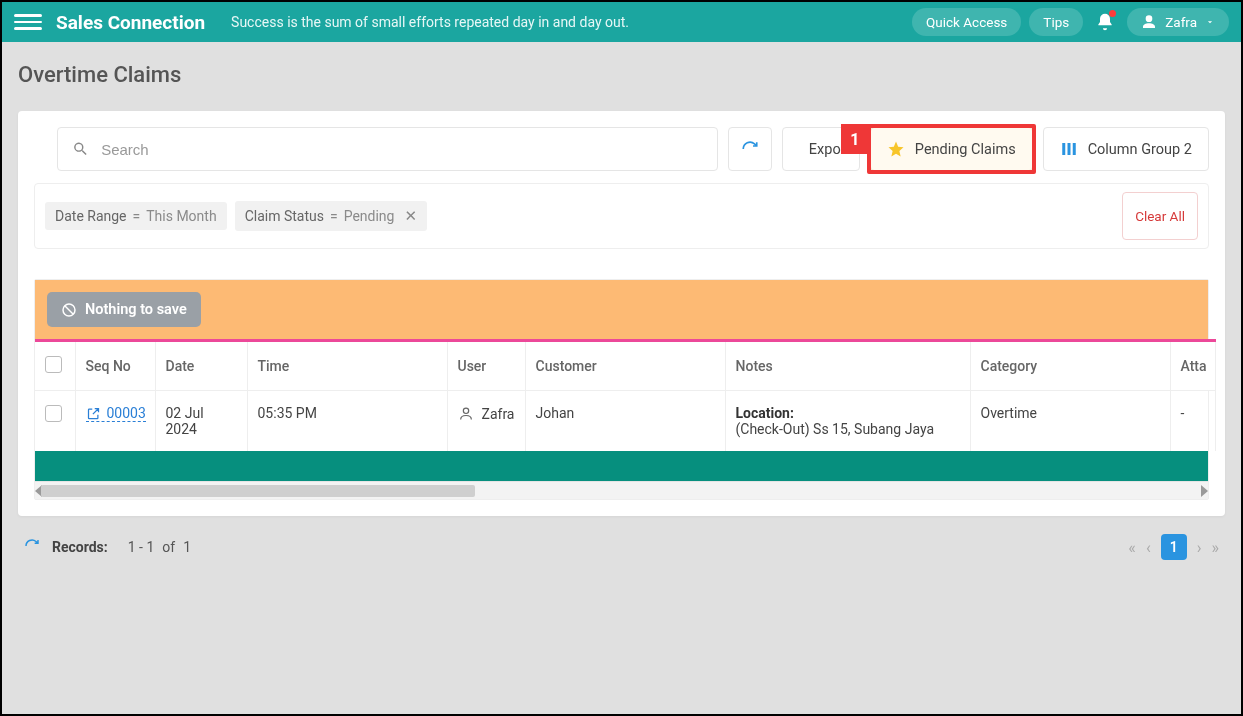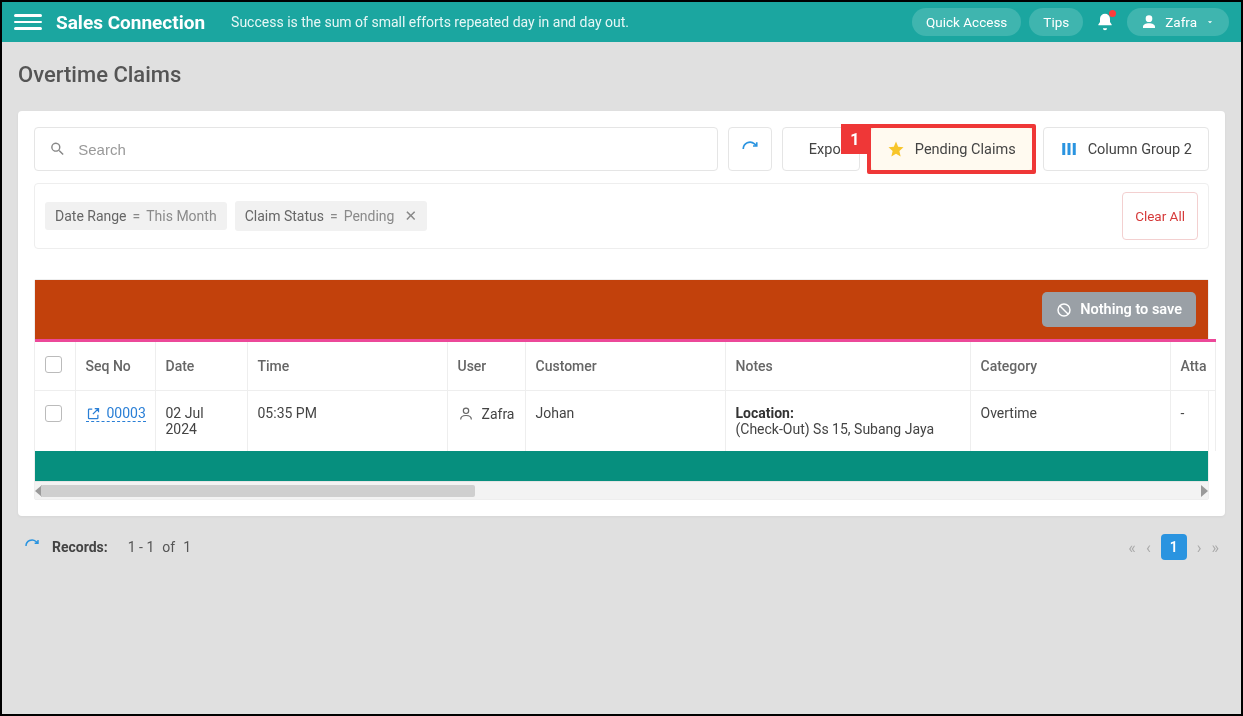--- a/index.html
+++ b/index.html
@@ -83,20 +83,21 @@
     margin-bottom: 12px;
   }
   .searchbox {
     flex:1;
     border:1px solid #e5e5e5;
     border-radius:4px;
     display:flex;
     align-items:center;
     padding: 0 14px;
     height: 44px;
+    margin-left: 23px;
   }
   .searchbox svg { fill:#888; margin-right:12px;}
   .searchbox input {
     border:none; outline:none; width:100%; font-size:15px; color:#555;
   }
   .searchbox input::placeholder { color:#999; }
 
   .btn {
     border:1px solid #e5e5e5;
     border-radius:4px;
@@ -172,24 +173,24 @@
     cursor:pointer;
   }
 
   
   .table-wrap {
     margin-top: 30px;
     border:1px solid #eee;
     border-radius:2px;
   }
   .table-actions {
-    background:#c2410c;
+    background:#fdba74;
     padding:12px 12px;
     display:flex;
-    justify-content:flex-end;
+    justify-content:flex-start;
   }
   .nothing-save {
     background:#9aa0a6;
     color:#fff;
     border-radius:5px;
     padding:9px 14px;
     font-size:14.5px;
     display:flex;
     align-items:center;
     gap:8px;

